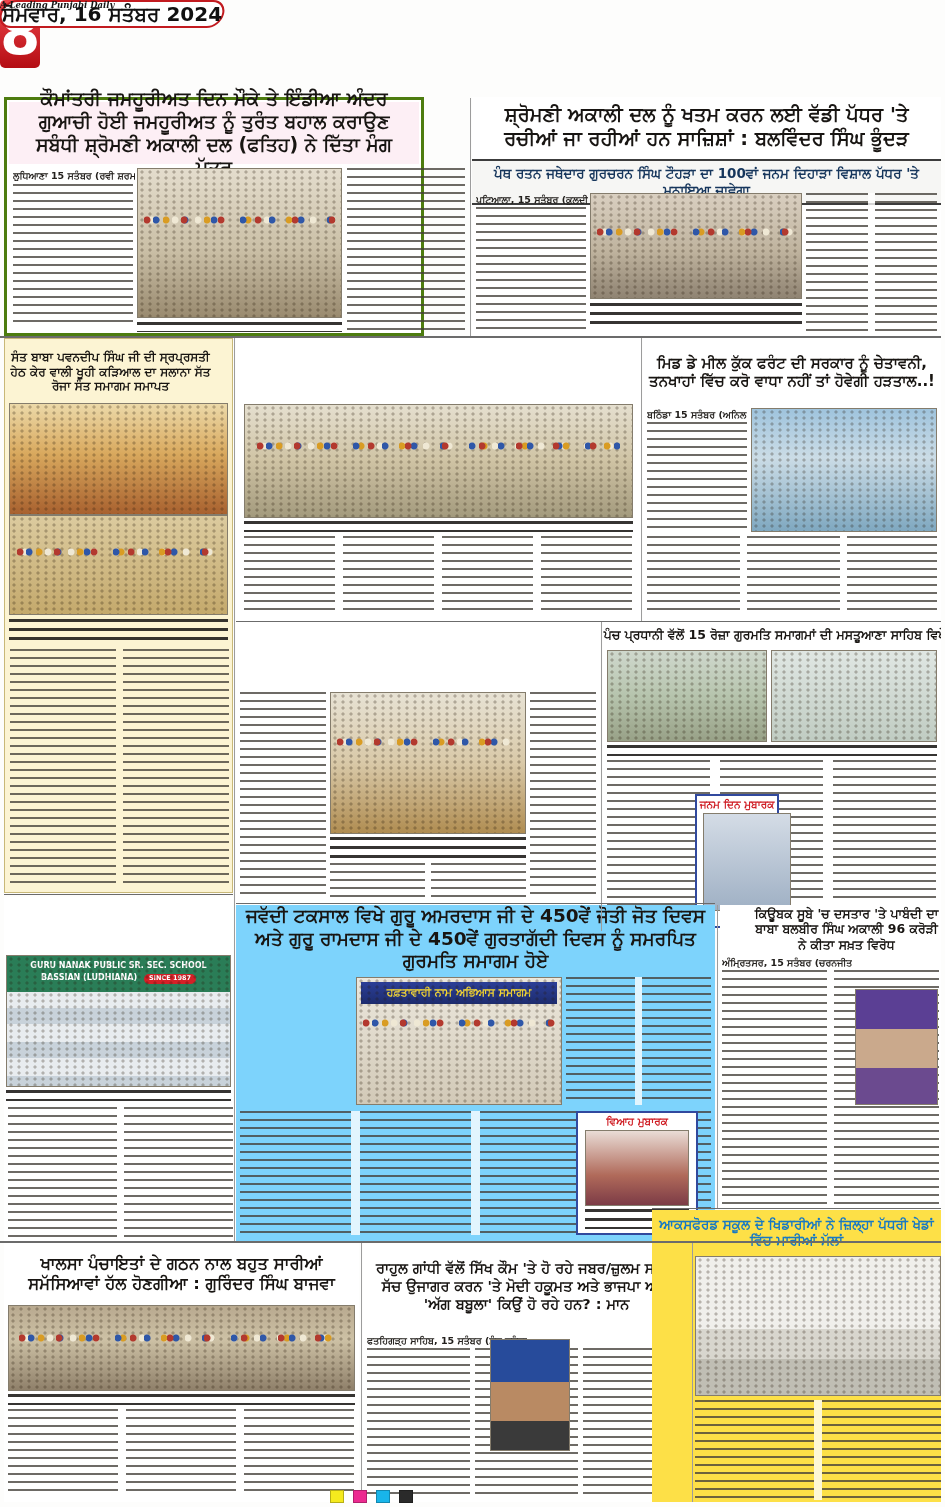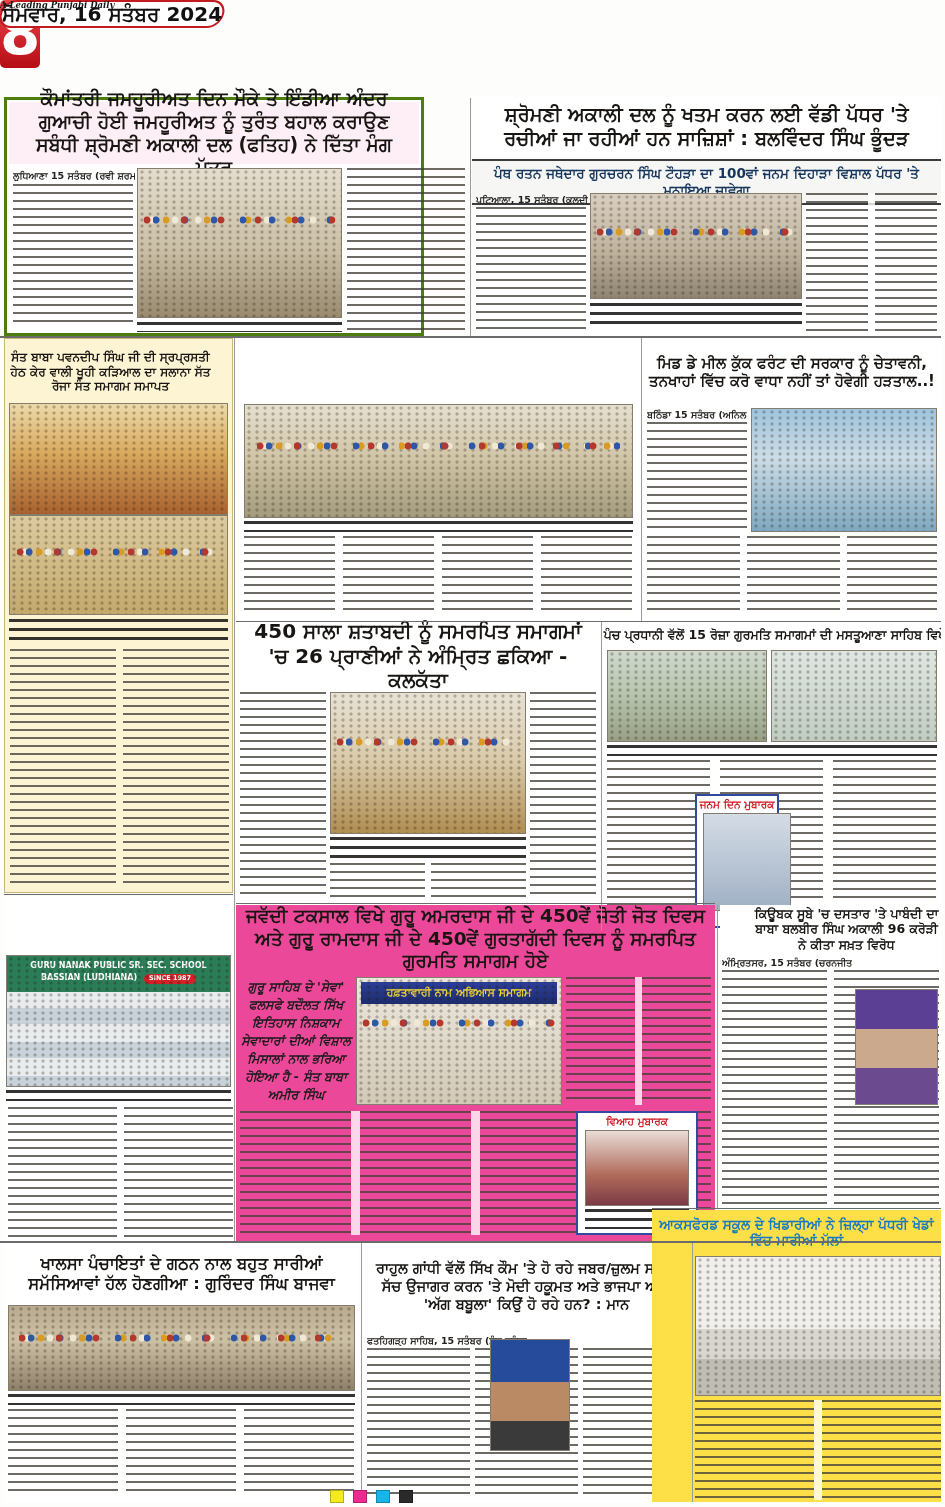--- a/index.html
+++ b/index.html
@@ -111,21 +111,20 @@
 
   <div class="art" style="left:643px;top:338px;width:298px;height:283px;background:#fff">
     <div class="hl fx" style="position:absolute;left:0;right:0;top:2px;height:64px;font-size:15px;padding:0 4px">ਮਿਡ ਡੇ ਮੀਲ ਕੁੱਕ ਫਰੰਟ ਦੀ ਸਰਕਾਰ ਨੂੰ ਚੇਤਾਵਨੀ, ਤਨਖਾਹਾਂ ਵਿੱਚ ਕਰੋ ਵਾਧਾ ਨਹੀਂ ਤਾਂ ਹੋਵੇਗੀ ਹੜਤਾਲ..!</div>
     <div class="dl" style="left:4px;top:71px;width:100px">ਬਠਿੰਡਾ 15 ਸਤੰਬਰ (ਅਨਿਲ ਵਰਮਾ)</div>
     <div class="gk" style="left:4px;top:84px;width:100px;height:110px;--cw:100px"></div>
     <div class="ph p-b3 spk" style="left:108px;top:70px;width:186px;height:124px"></div>
     <div class="gk" style="left:4px;top:198px;width:290px;height:78px;--cw:93px;--gp:7px"></div>
   </div>
 
   <div class="art" style="left:236px;top:622px;width:364px;height:281px;background:#fff">
-    <div class="hl fx" style="position:absolute;left:0;right:0;top:2px;height:64px;font-size:20px;padding:0 8px">450 ਸਾਲਾ ਸ਼ਤਾਬਦੀ ਨੂੰ ਸਮਰਪਿਤ ਸਮਾਗਮਾਂ 'ਚ 26 ਪ੍ਰਾਣੀਆਂ ਨੇ ਅੰਮ੍ਰਿਤ ਛਕਿਆ - ਕਲਕੱਤਾ</div>
     <div class="gk" style="left:4px;top:70px;width:86px;height:205px;--cw:86px"></div>
     <div class="ph p-c1 spk turb" style="left:94px;top:70px;width:196px;height:142px"></div>
     <div class="gkb" style="left:94px;top:215px;width:196px;height:22px;--cw:196px"></div>
     <div class="gk" style="left:94px;top:241px;width:196px;height:34px;--cw:95px;--gp:6px"></div>
     <div class="gk" style="left:294px;top:70px;width:66px;height:205px;--cw:66px"></div>
   </div>
 
   <div class="art" style="left:603px;top:622px;width:338px;height:309px;background:#fff">
     <div class="hl fx" style="position:absolute;left:0;right:0;top:0;height:26px;font-size:12.5px;white-space:nowrap;overflow:hidden">ਤਾਲਮੇਲ ਕਮੇਟੀ ਪੰਚ ਪ੍ਰਧਾਨੀ ਵੱਲੋਂ 15 ਰੋਜ਼ਾ ਗੁਰਮਤਿ ਸਮਾਗਮਾਂ ਦੀ ਮਸਤੂਆਣਾ ਸਾਹਿਬ ਵਿਖੇ ਹੋਈ ਸਮਾਪਤੀ</div>
     <div class="ph p-c2a spk" style="left:4px;top:28px;width:160px;height:92px"></div>
@@ -147,23 +146,22 @@
         <div>
           <span>BASSIAN (LUDHIANA)</span>
           <span class="since-badge">SINCE 1987</span>
         </div>
       </div>
     </div>
     <div class="gkb" style="left:2px;top:193px;width:225px;height:11px;--cw:225px"></div>
     <div class="gk" style="left:4px;top:210px;width:225px;height:130px;--cw:109px;--gp:7px"></div>
   </div>
 
-  <div class="art" style="left:236px;top:905px;width:479px;height:336px;background:#ec4899">
+  <div class="art" style="left:236px;top:905px;width:479px;height:336px;background:#7dd3fc">
     <div class="hl fx" style="position:absolute;left:0;right:0;top:2px;height:64px;font-size:18.5px;padding:0 6px">ਜਵੱਦੀ ਟਕਸਾਲ ਵਿਖੇ ਗੁਰੂ ਅਮਰਦਾਸ ਜੀ ਦੇ 450ਵੇਂ ਜੋਤੀ ਜੋਤ ਦਿਵਸ ਅਤੇ ਗੁਰੂ ਰਾਮਦਾਸ ਜੀ ਦੇ 450ਵੇਂ ਗੁਰਤਾਗੱਦੀ ਦਿਵਸ ਨੂੰ ਸਮਰਪਿਤ ਗੁਰਮਤਿ ਸਮਾਗਮ ਹੋਏ</div>
-    <div class="standfirst" style="position:absolute;left:4px;top:72px;width:112px;height:128px">ਗੁਰੂ ਸਾਹਿਬ ਦੇ 'ਸੇਵਾ' ਫਲਸਫੇ ਬਦੌਲਤ ਸਿੱਖ ਇਤਿਹਾਸ ਨਿਸ਼ਕਾਮ ਸੇਵਾਦਾਰਾਂ ਦੀਆਂ ਵਿਸ਼ਾਲ ਮਿਸਾਲਾਂ ਨਾਲ ਭਰਿਆ ਹੋਇਆ ਹੈ - ਸੰਤ ਬਾਬਾ ਅਮੀਰ ਸਿੰਘ</div>
     <div class="ph p-d2 spk turb" style="left:120px;top:72px;width:206px;height:128px">
       <div class="nm-banner">ਹਫ਼ਤਾਵਾਰੀ ਨਾਮ ਅਭਿਆਸ ਸਮਾਗਮ</div>
     </div>
     <div class="gk" style="left:330px;top:72px;width:145px;height:128px;--cw:69px;--gp:7px"></div>
     <div class="gk" style="left:4px;top:206px;width:471px;height:124px;--cw:111px;--gp:9px"></div>
     <div class="greet-box" style="left:340px;top:206px;width:122px;height:124px">
       <div class="greet-title">ਵਿਆਹ ਮੁਬਾਰਕ</div>
       <div class="ph p-wed" style="left:7px;top:17px;width:104px;height:76px"></div>
       <div class="gkb" style="left:7px;bottom:4px;width:104px;height:20px;--cw:104px"></div>
     </div>

